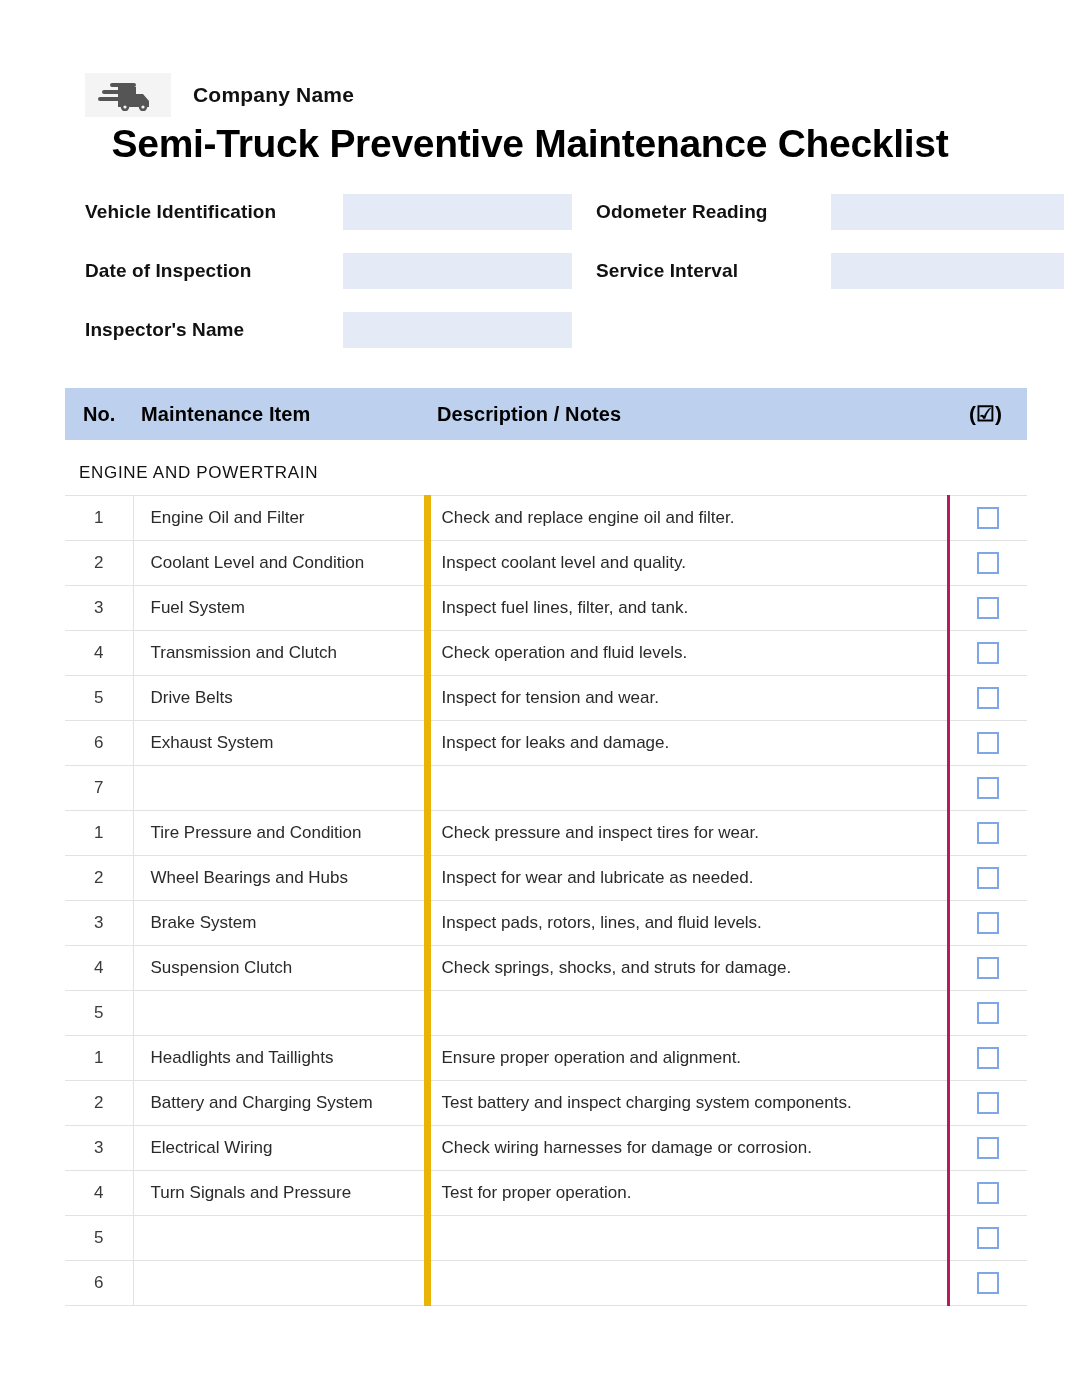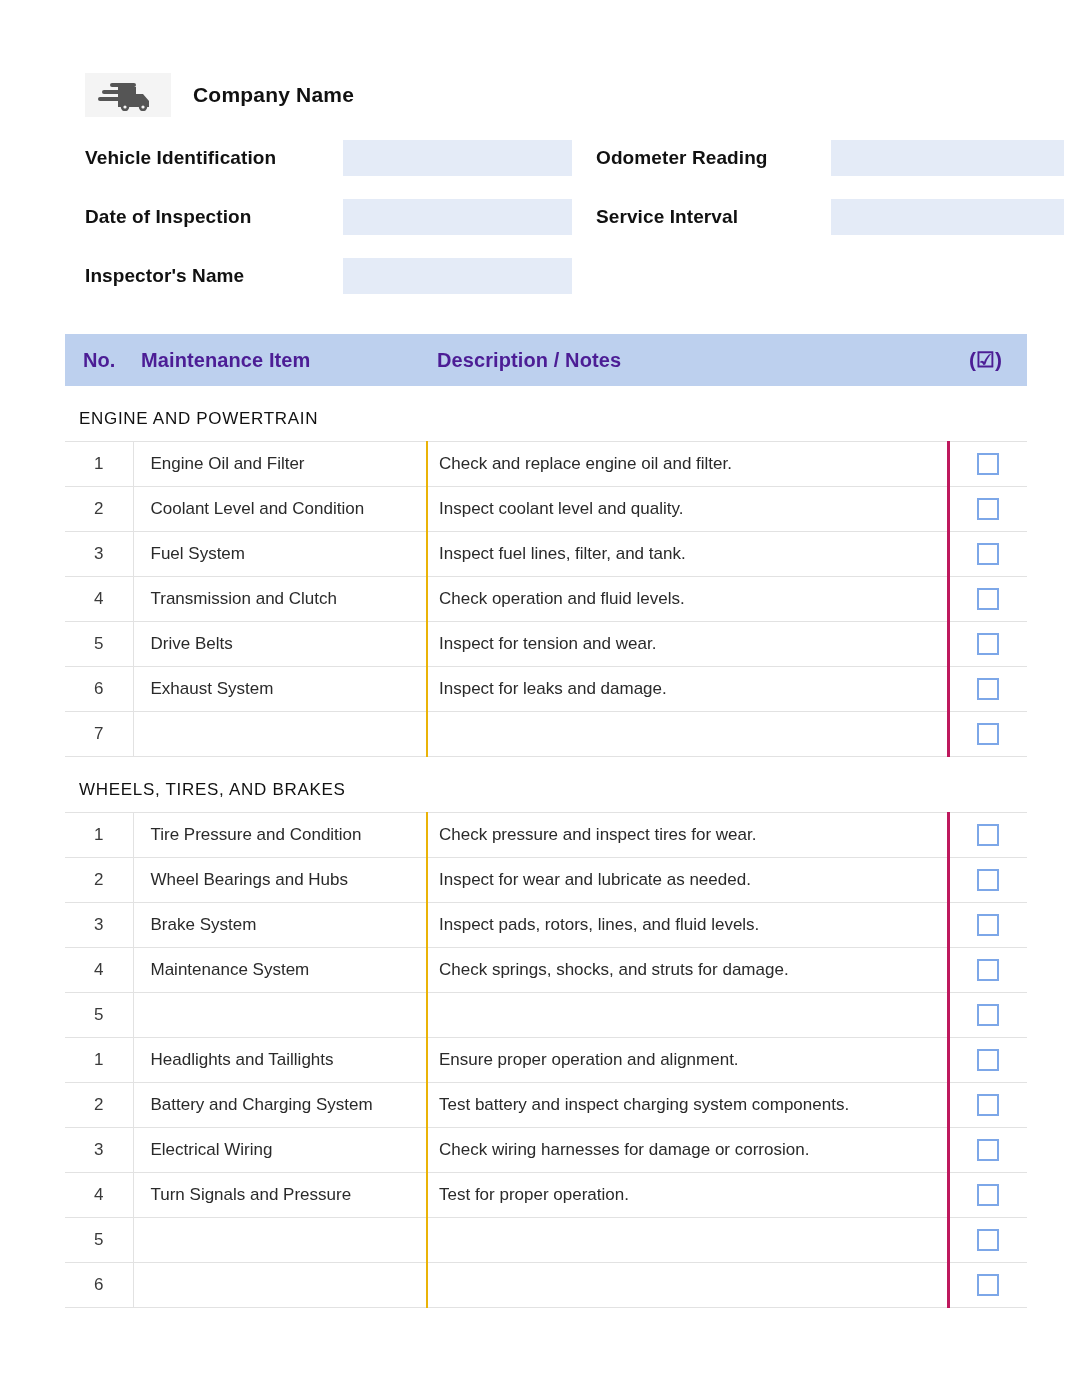--- a/index.html
+++ b/index.html
@@ -100,21 +100,21 @@
   .tbl col.c-no   { width: 68px; }
   .tbl col.c-item { width: 294px; }
   .tbl col.c-desc { width: 521px; }
   .tbl col.c-chk  { width: 79px; }
 
   thead th {
     background: #bdd0ee;
     height: 52px;
     font-size: 20px;
     font-weight: bold;
-    color: #4c1d95;
+    color: #000000;
     text-align: left;
     vertical-align: middle;
     letter-spacing: 0.1px;
   }
   th.h-no   { padding-left: 18px; }
   th.h-item { padding-left: 8px; }
   th.h-desc { padding-left: 10px; }
   th.h-chk  { text-align: center; font-size: 21px; padding-right: 4px; }
 
   tr.section-row td {
@@ -132,21 +132,21 @@
     border-bottom: 1px solid #e2e2e2;
     font-size: 17px;
     color: #2a2a2a;
     vertical-align: middle;
   }
   tr.item-row td.td-no {
     text-align: center;
     color: #3a3a3a;
     border-right: 1px solid #e2e2e2;
   }
-  tr.item-row td.td-item { padding-left: 17px; border-right: 2px solid #eab308; }
+  tr.item-row td.td-item { padding-left: 17px; border-right: 7px solid #eab308; }
   tr.item-row td.td-desc { padding-left: 11px; border-right: 3px solid #be185d; }
   tr.item-row td.td-chk  { text-align: center; }
 
   .chk {
     display: inline-block;
     width: 22px;
     height: 22px;
     border: 2px solid #7da7e8;
     background: #ffffff;
     vertical-align: middle;
@@ -184,20 +184,21 @@
             <circle cx="45" cy="28" r="4.2"></circle>
             <circle cx="27" cy="28" r="1.6" fill="#f4f4f4"></circle>
             <circle cx="45" cy="28" r="1.6" fill="#f4f4f4"></circle>
           </g>
         </svg>
       </span>
     </div>
     <div class="company-name">Company Name</div>
   </div>
 
+  <div class="doc-title">Semi-Truck Preventive Maintenance Checklist</div>
 
   <div class="form-area">
     <div class="form-grid">
       <div class="form-label">Vehicle Identification</div>
       <div><input class="form-input" type="text" placeholder="" style=""></div>
       <div class="form-label">Odometer Reading</div>
       <div><input class="form-input wide" type="text" placeholder="" style=""></div>
 
       <div class="form-label">Date of Inspection</div>
       <div><input class="form-input" type="text" placeholder="" style=""></div>
@@ -266,44 +267,41 @@
             <td class="td-item">Exhaust System</td>
             <td class="td-desc">Inspect for leaks and damage.</td>
             <td class="td-chk"><span class="chk"></span></td>
           </tr>
           <tr class="item-row">
             <td class="td-no">7</td>
             <td class="td-item"></td>
             <td class="td-desc"></td>
             <td class="td-chk"><span class="chk"></span></td>
           </tr>
-          <tr class="section-row">
-            <td colspan="4">WHEELS, TIRES, AND BRAKES</td>
-          </tr>
           <tr class="item-row">
             <td class="td-no">1</td>
             <td class="td-item">Tire Pressure and Condition</td>
             <td class="td-desc">Check pressure and inspect tires for wear.</td>
             <td class="td-chk"><span class="chk"></span></td>
           </tr>
           <tr class="item-row">
             <td class="td-no">2</td>
             <td class="td-item">Wheel Bearings and Hubs</td>
             <td class="td-desc">Inspect for wear and lubricate as needed.</td>
             <td class="td-chk"><span class="chk"></span></td>
           </tr>
           <tr class="item-row">
             <td class="td-no">3</td>
             <td class="td-item">Brake System</td>
             <td class="td-desc">Inspect pads, rotors, lines, and fluid levels.</td>
             <td class="td-chk"><span class="chk"></span></td>
           </tr>
           <tr class="item-row">
             <td class="td-no">4</td>
-            <td class="td-item">Maintenance System</td>
+            <td class="td-item">Suspension Clutch</td>
             <td class="td-desc">Check springs, shocks, and struts for damage.</td>
             <td class="td-chk"><span class="chk"></span></td>
           </tr>
           <tr class="item-row">
             <td class="td-no">5</td>
             <td class="td-item"></td>
             <td class="td-desc"></td>
             <td class="td-chk"><span class="chk"></span></td>
           </tr>
           <tr class="item-row">

